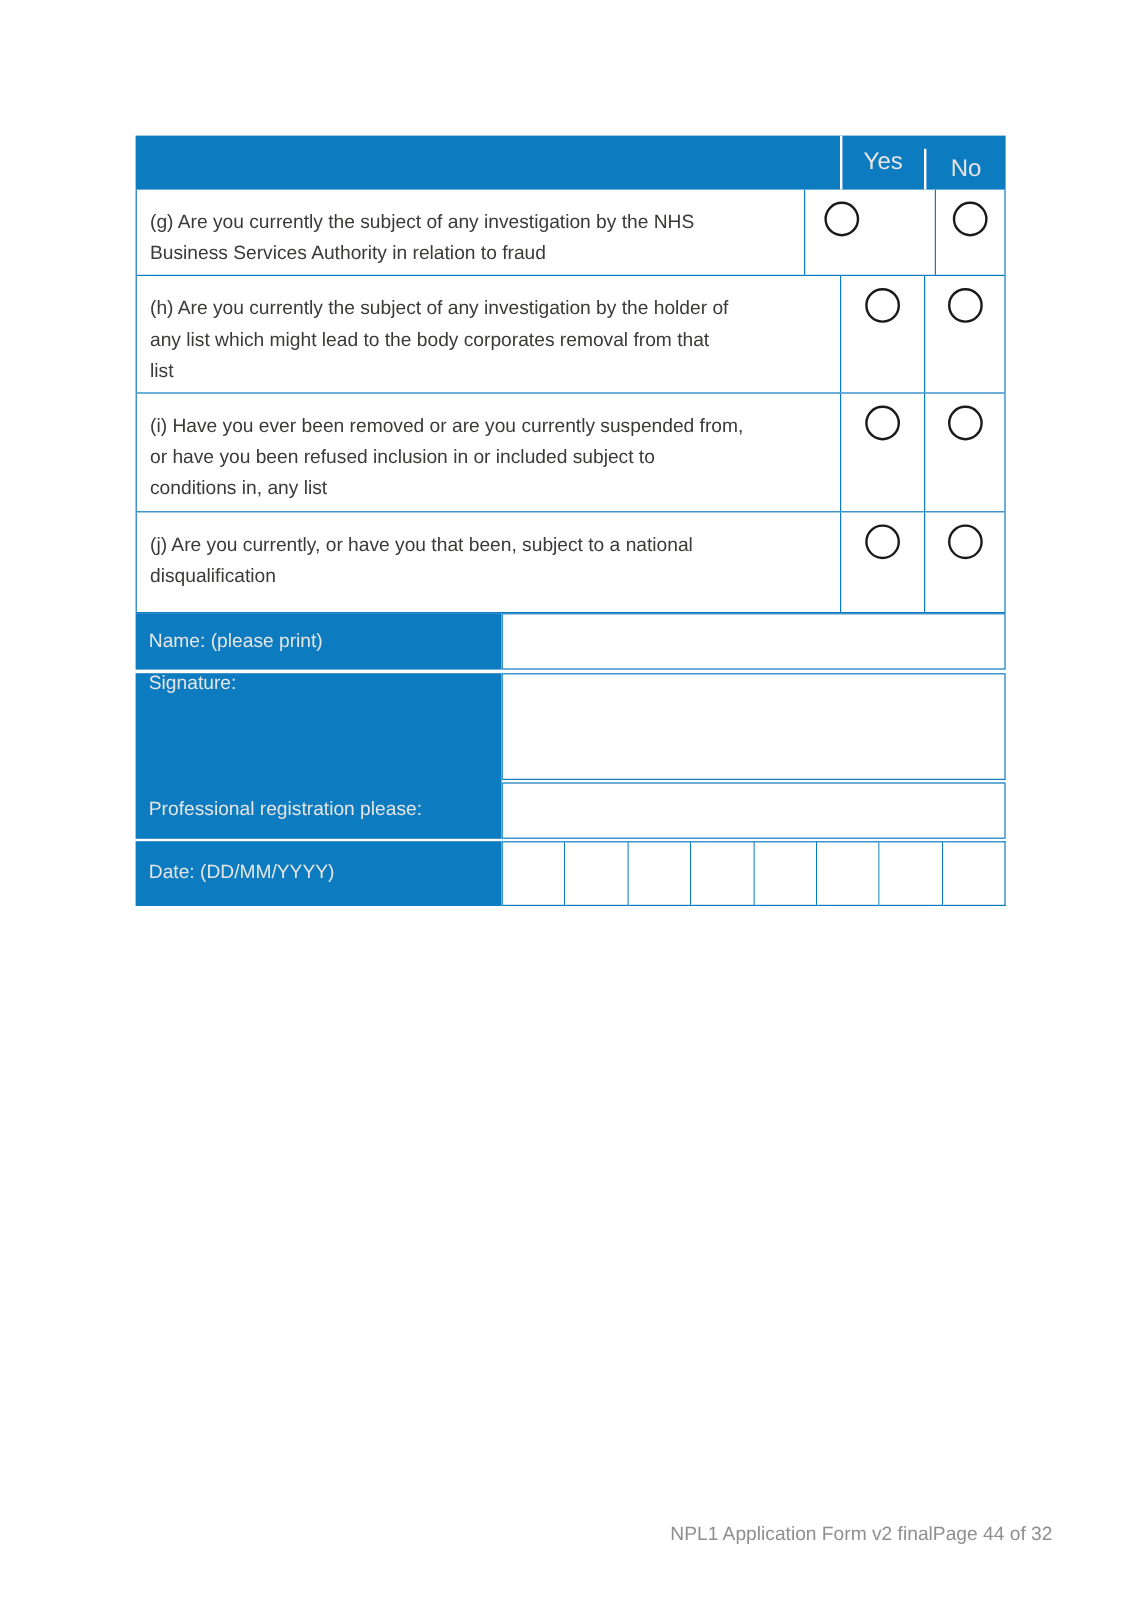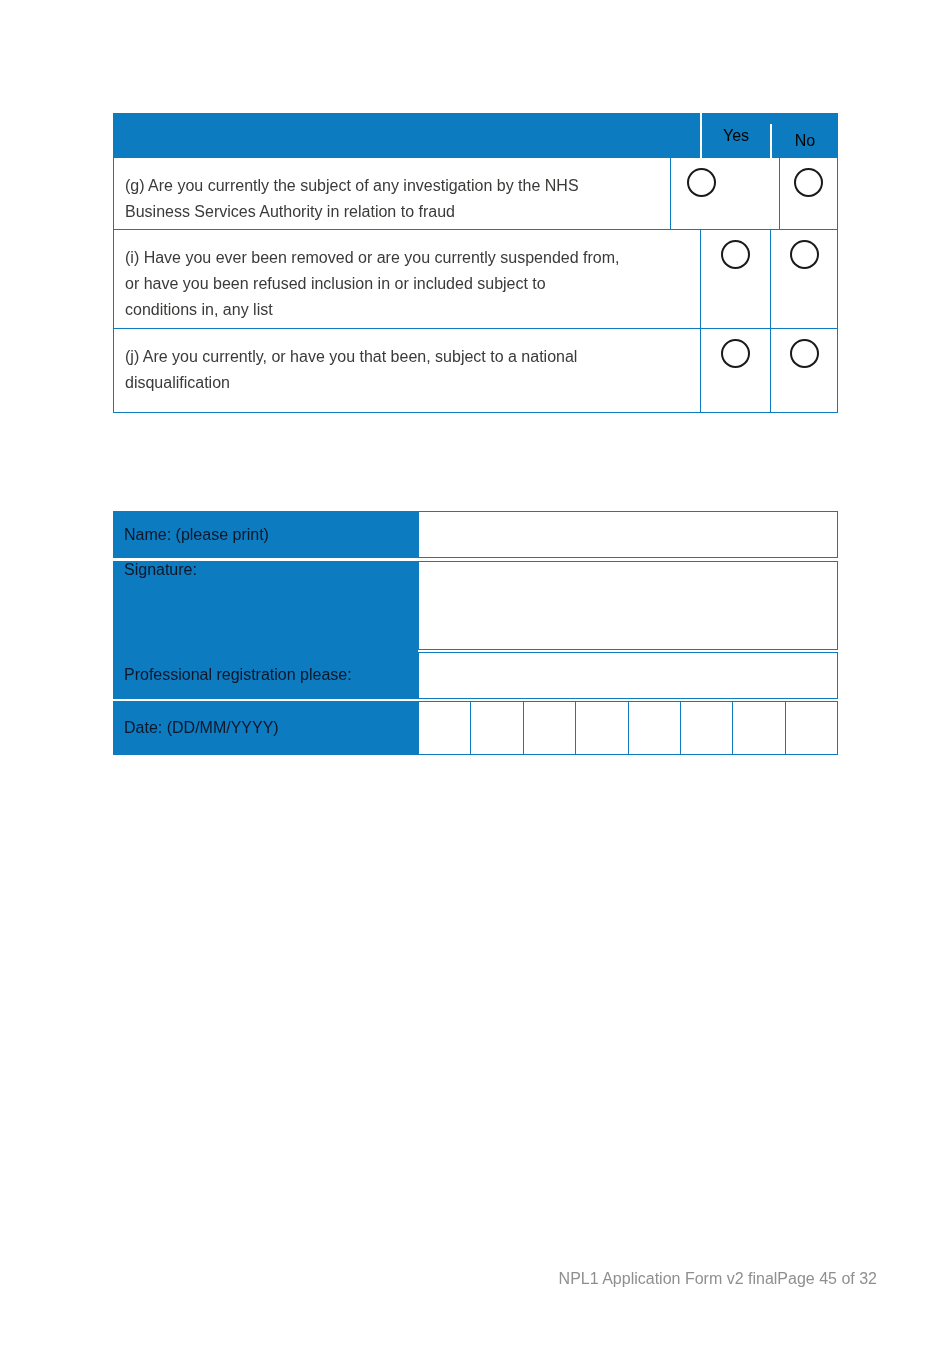--- a/index.html
+++ b/index.html
@@ -10,21 +10,21 @@
     color:#3a3a39;
   }
 
   
   .qtable { position:absolute; left:113px; top:113px; width:725px; }
   .qhead { display:flex; height:45px; background:#0d7bbf; }
   .qhead .qh-main { width:587px; box-sizing:border-box; }
   .qhead .qh-opt  {
     box-sizing:border-box; border-left:2px solid #ffffff;
     display:flex; align-items:center; justify-content:center;
-    color:#000000; font-size:16px;
+    color:#e5e5e5; font-size:20px;
   }
   .qh-yes { width:70px; }
   .qh-no  { width:68px;margin-top:11px; }
 
   .qrow { display:flex; box-sizing:border-box; border-bottom:1px solid #0d7bbf; }
   .qrow .qtext {
     width:587px; box-sizing:border-box;
     border-left:1px solid #0d7bbf;
     padding:15px 0 0 11px;
     font-size:16px; line-height:26px;
@@ -45,21 +45,21 @@
     display:inline-block; width:25px; height:25px;
     border:2px solid #1a1a1a; border-radius:50%;
     background:#ffffff; cursor:pointer;
   }
 
   
   .sblock { position:absolute; left:113px; top:511px; width:725px; font-size:16px; }
   .srow { display:flex; box-sizing:border-box; }
   .slabel {
     width:305px; box-sizing:border-box; background:#0d7bbf;
-    color:#0f172a; padding-left:11px;
+    color:#e5e5e5; padding-left:11px;
     display:flex; align-items:center;
   }
   .sinput {
     flex:1; box-sizing:border-box;
     border:1px solid #0d7bbf; background:#ffffff;
   }
   .row-name { height:47px; margin-bottom:3px; }
   .row-sig  { height:89px; }
   .row-sig .slabel { align-items:flex-start; }
   .row-reg  { height:49px; }
@@ -92,20 +92,27 @@
       <div class="qh-opt qh-no">No</div>
     </div>
 
     <div class="qrow row-g">
       <div class="qtext">(g) Are you currently the subject of any investigation by the NHS
 Business Services Authority in relation to fraud</div>
       <div class="qcell qc-yes"><span class="circle"></span></div>
       <div class="qcell qc-no"><span class="circle"></span></div>
     </div>
 
+    <div class="qrow row-h">
+      <div class="qtext">(h) Are you currently the subject of any investigation by the holder of
+any list which might lead to the body corporates removal from that
+list</div>
+      <div class="qcell qc-yes"><span class="circle"></span></div>
+      <div class="qcell qc-no"><span class="circle"></span></div>
+    </div>
 
     <div class="qrow row-i">
       <div class="qtext">(i) Have you ever been removed or are you currently suspended from,
 or have you been refused inclusion in or included subject to
 conditions in, any list</div>
       <div class="qcell qc-yes"><span class="circle"></span></div>
       <div class="qcell qc-no"><span class="circle"></span></div>
     </div>
 
     <div class="qrow row-j">
@@ -142,16 +149,16 @@
         <div class="dbox"></div>
         <div class="dbox"></div>
         <div class="dbox"></div>
         <div class="dbox"></div>
       </div>
     </div>
   </div>
 
   <div class="footer">
     <span>NPL1 Application Form v2 final</span>
-    <span>Page 45 of 32</span>
+    <span>Page 44 of 32</span>
   </div>
 
 </div>
 
 </body></html>

